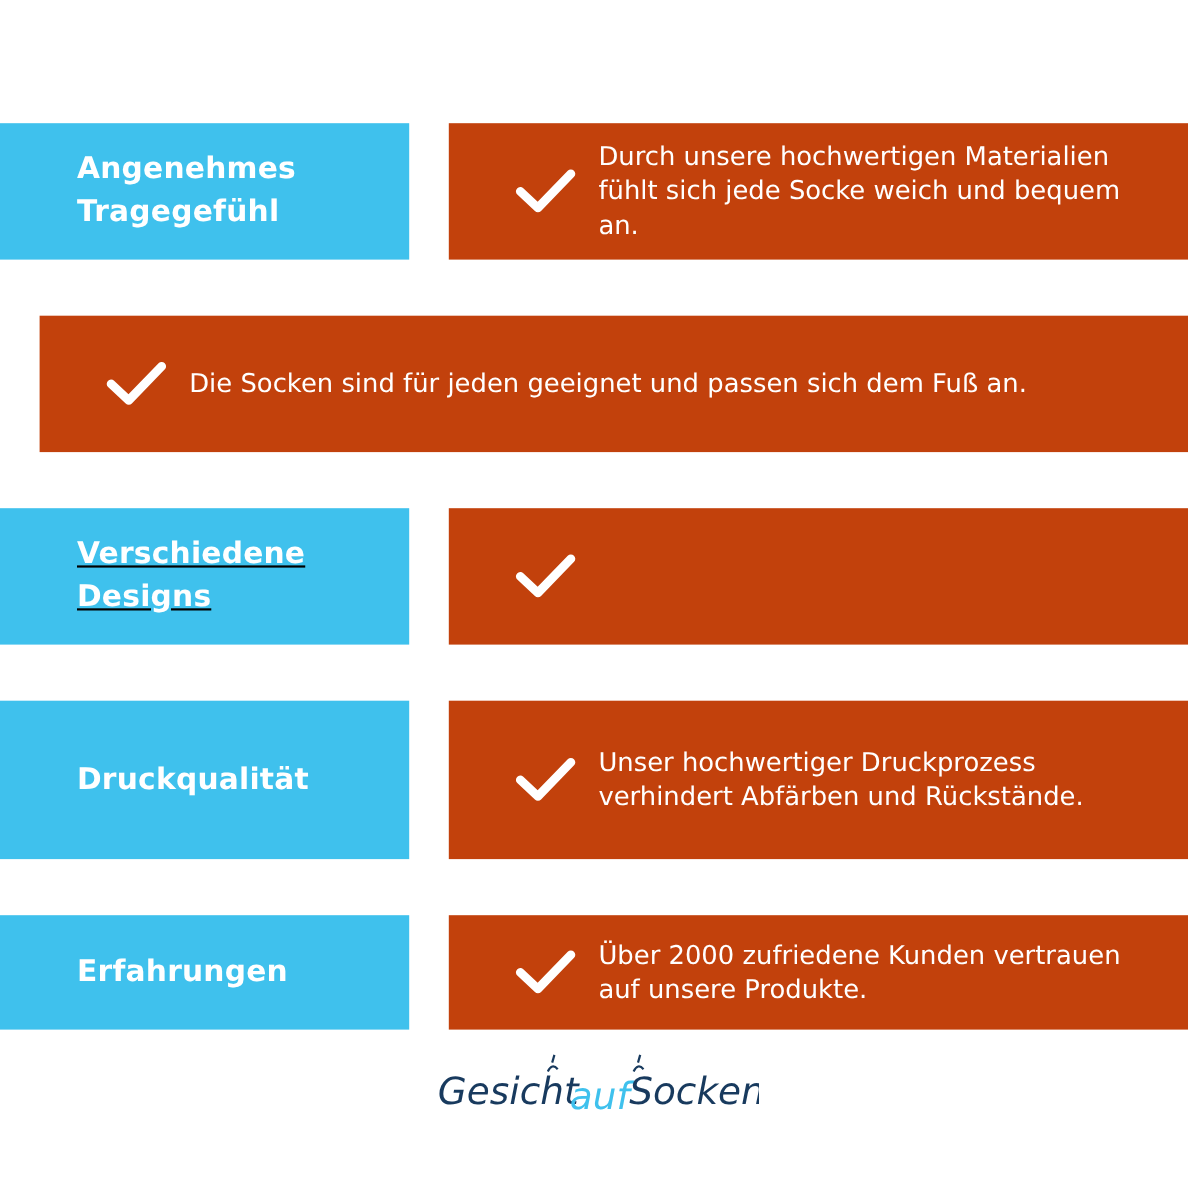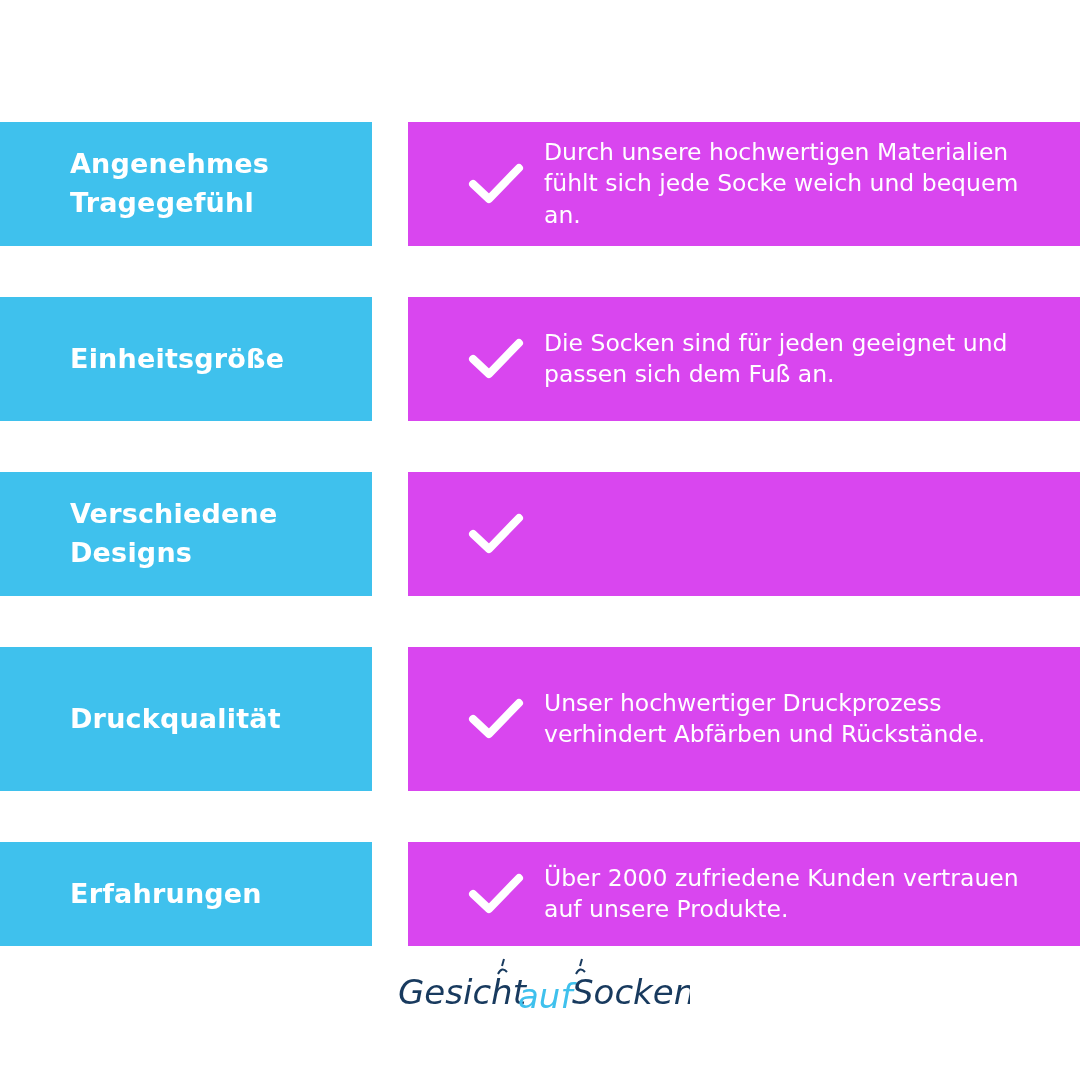--- a/index.html
+++ b/index.html
@@ -14,21 +14,21 @@
     overflow: hidden;
   }
   .page {
     position: relative;
     width: 1080px;
     height: 1080px;
     background: #ffffff;
   }
   .rows {
     position: absolute;
-    top: 122px;
+    top: 112px;
     left: 0;
     width: 1080px;
   }
   .row {
     display: flex;
     align-items: stretch;
     margin-bottom: 51px;
   }
   .row:last-child {
     margin-bottom: 0;
@@ -47,21 +47,21 @@
     font-weight: bold;
     line-height: 1.44;
     letter-spacing: 0.2px;
   }
   .spacer {
     width: 36px;
   }
   .desc-box {
     flex: 1;
     margin-right: 0;
-    background: #d946ef;
+    background: #c2410c;
     display: flex;
     align-items: center;
     box-sizing: border-box;
   }
   .desc-inner {
     display: flex;
     align-items: center;
     width: 100%;
     padding: 18px 30px 18px 40px;
     box-sizing: border-box;
@@ -79,21 +79,21 @@
   .desc-text {
     color: #ffffff;
     font-size: 23.5px;
     line-height: 1.33;
     flex: 1;
   }
 
   
   .r0 .label-box, .r0 .desc-box { height: 124px; }
   .r1 .label-box, .r1 .desc-box { height: 124px; }
-  .r2 .label-box, .r2 .desc-box { height: 124px; }
+  .r2 .label-box, .r2 .desc-box { height: 124px; text-decoration: underline; }
   .r3 .label-box, .r3 .desc-box { height: 144px; }
   .r4 .label-box, .r4 .desc-box { height: 104px; }
 
   .logo {
     position: absolute;
     left: 0;
     right: 0;
     bottom: 44px;
     text-align: center;
     height: 80px;
@@ -120,23 +120,20 @@
             <svg class="check" width="56" height="44" viewBox="0 0 56 44" aria-hidden="true">
               <path d="M5 22 L21 37 L51 6" fill="none" stroke="#ffffff" stroke-width="8" stroke-linecap="round" stroke-linejoin="round"></path>
             </svg>
           </div>
           <div class="desc-text">Durch unsere hochwertigen Materialien fühlt sich jede Socke weich und bequem an.</div>
         </div>
       </div>
     </div>
 
     <div class="row r1">
-      <div class="label-box">
-        <div class="label-text">Einheitsgröße</div>
-      </div>
       <div class="spacer"></div>
       <div class="desc-box">
         <div class="desc-inner">
           <div class="check-wrap">
             <svg class="check" width="56" height="44" viewBox="0 0 56 44" aria-hidden="true">
               <path d="M5 22 L21 37 L51 6" fill="none" stroke="#ffffff" stroke-width="8" stroke-linecap="round" stroke-linejoin="round"></path>
             </svg>
           </div>
           <div class="desc-text">Die Socken sind für jeden geeignet und passen sich dem Fuß an.</div>
         </div>

